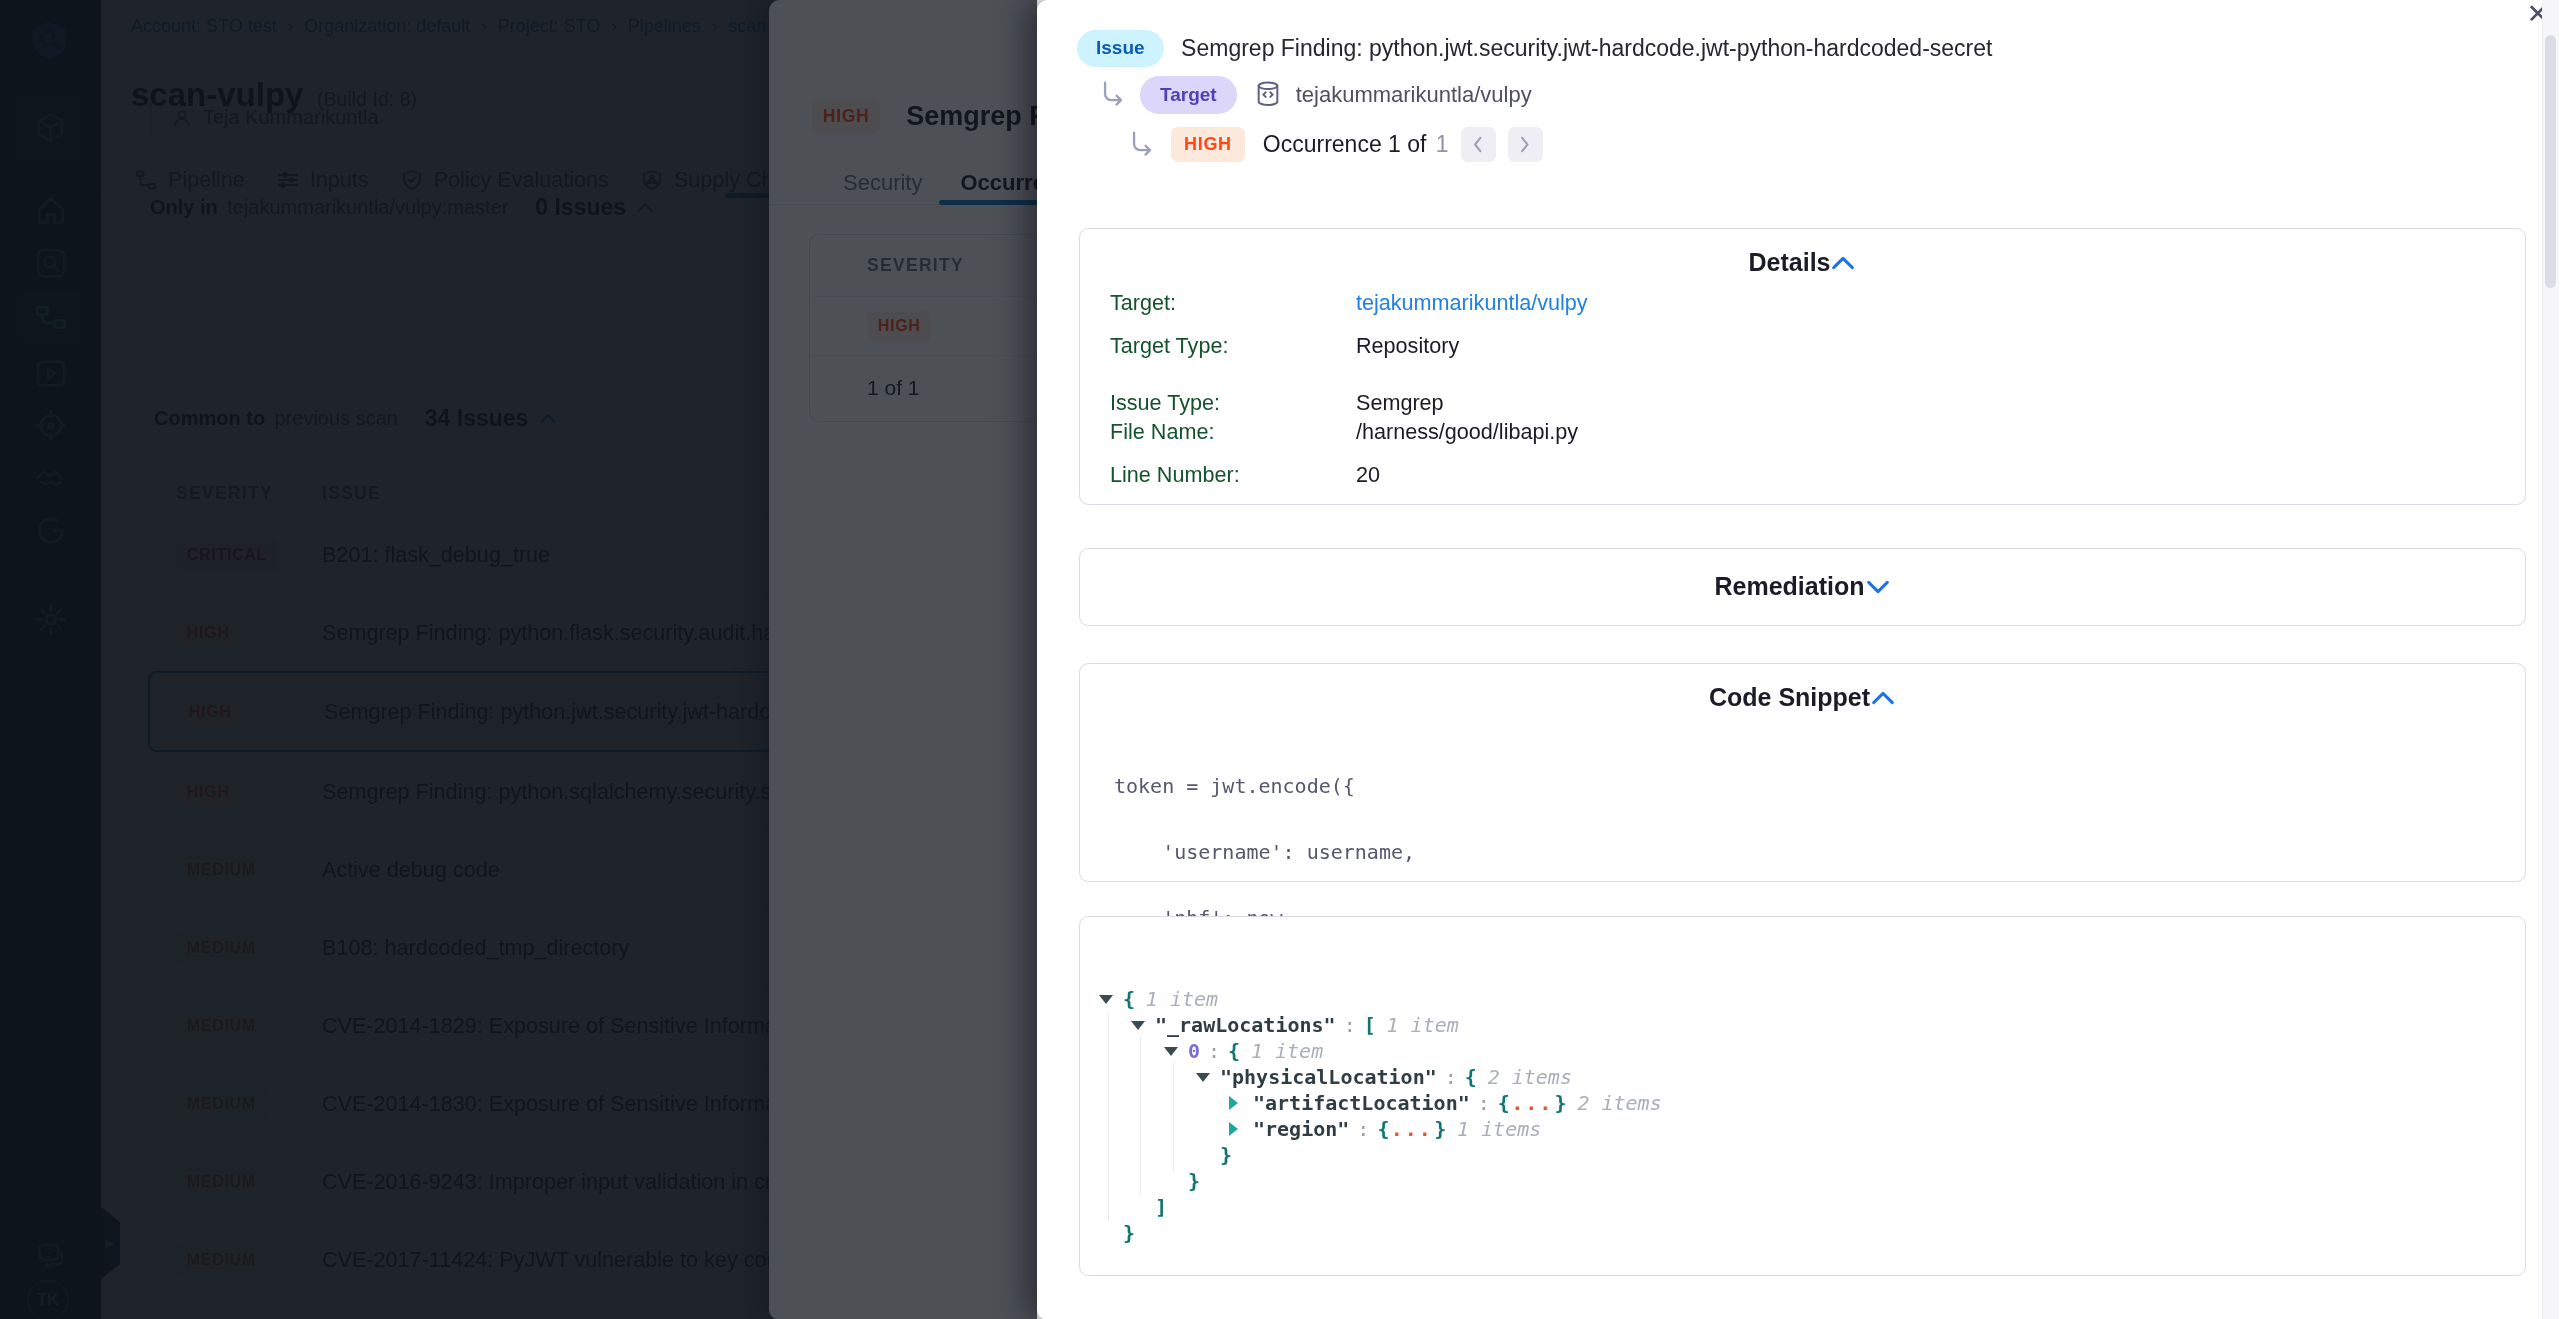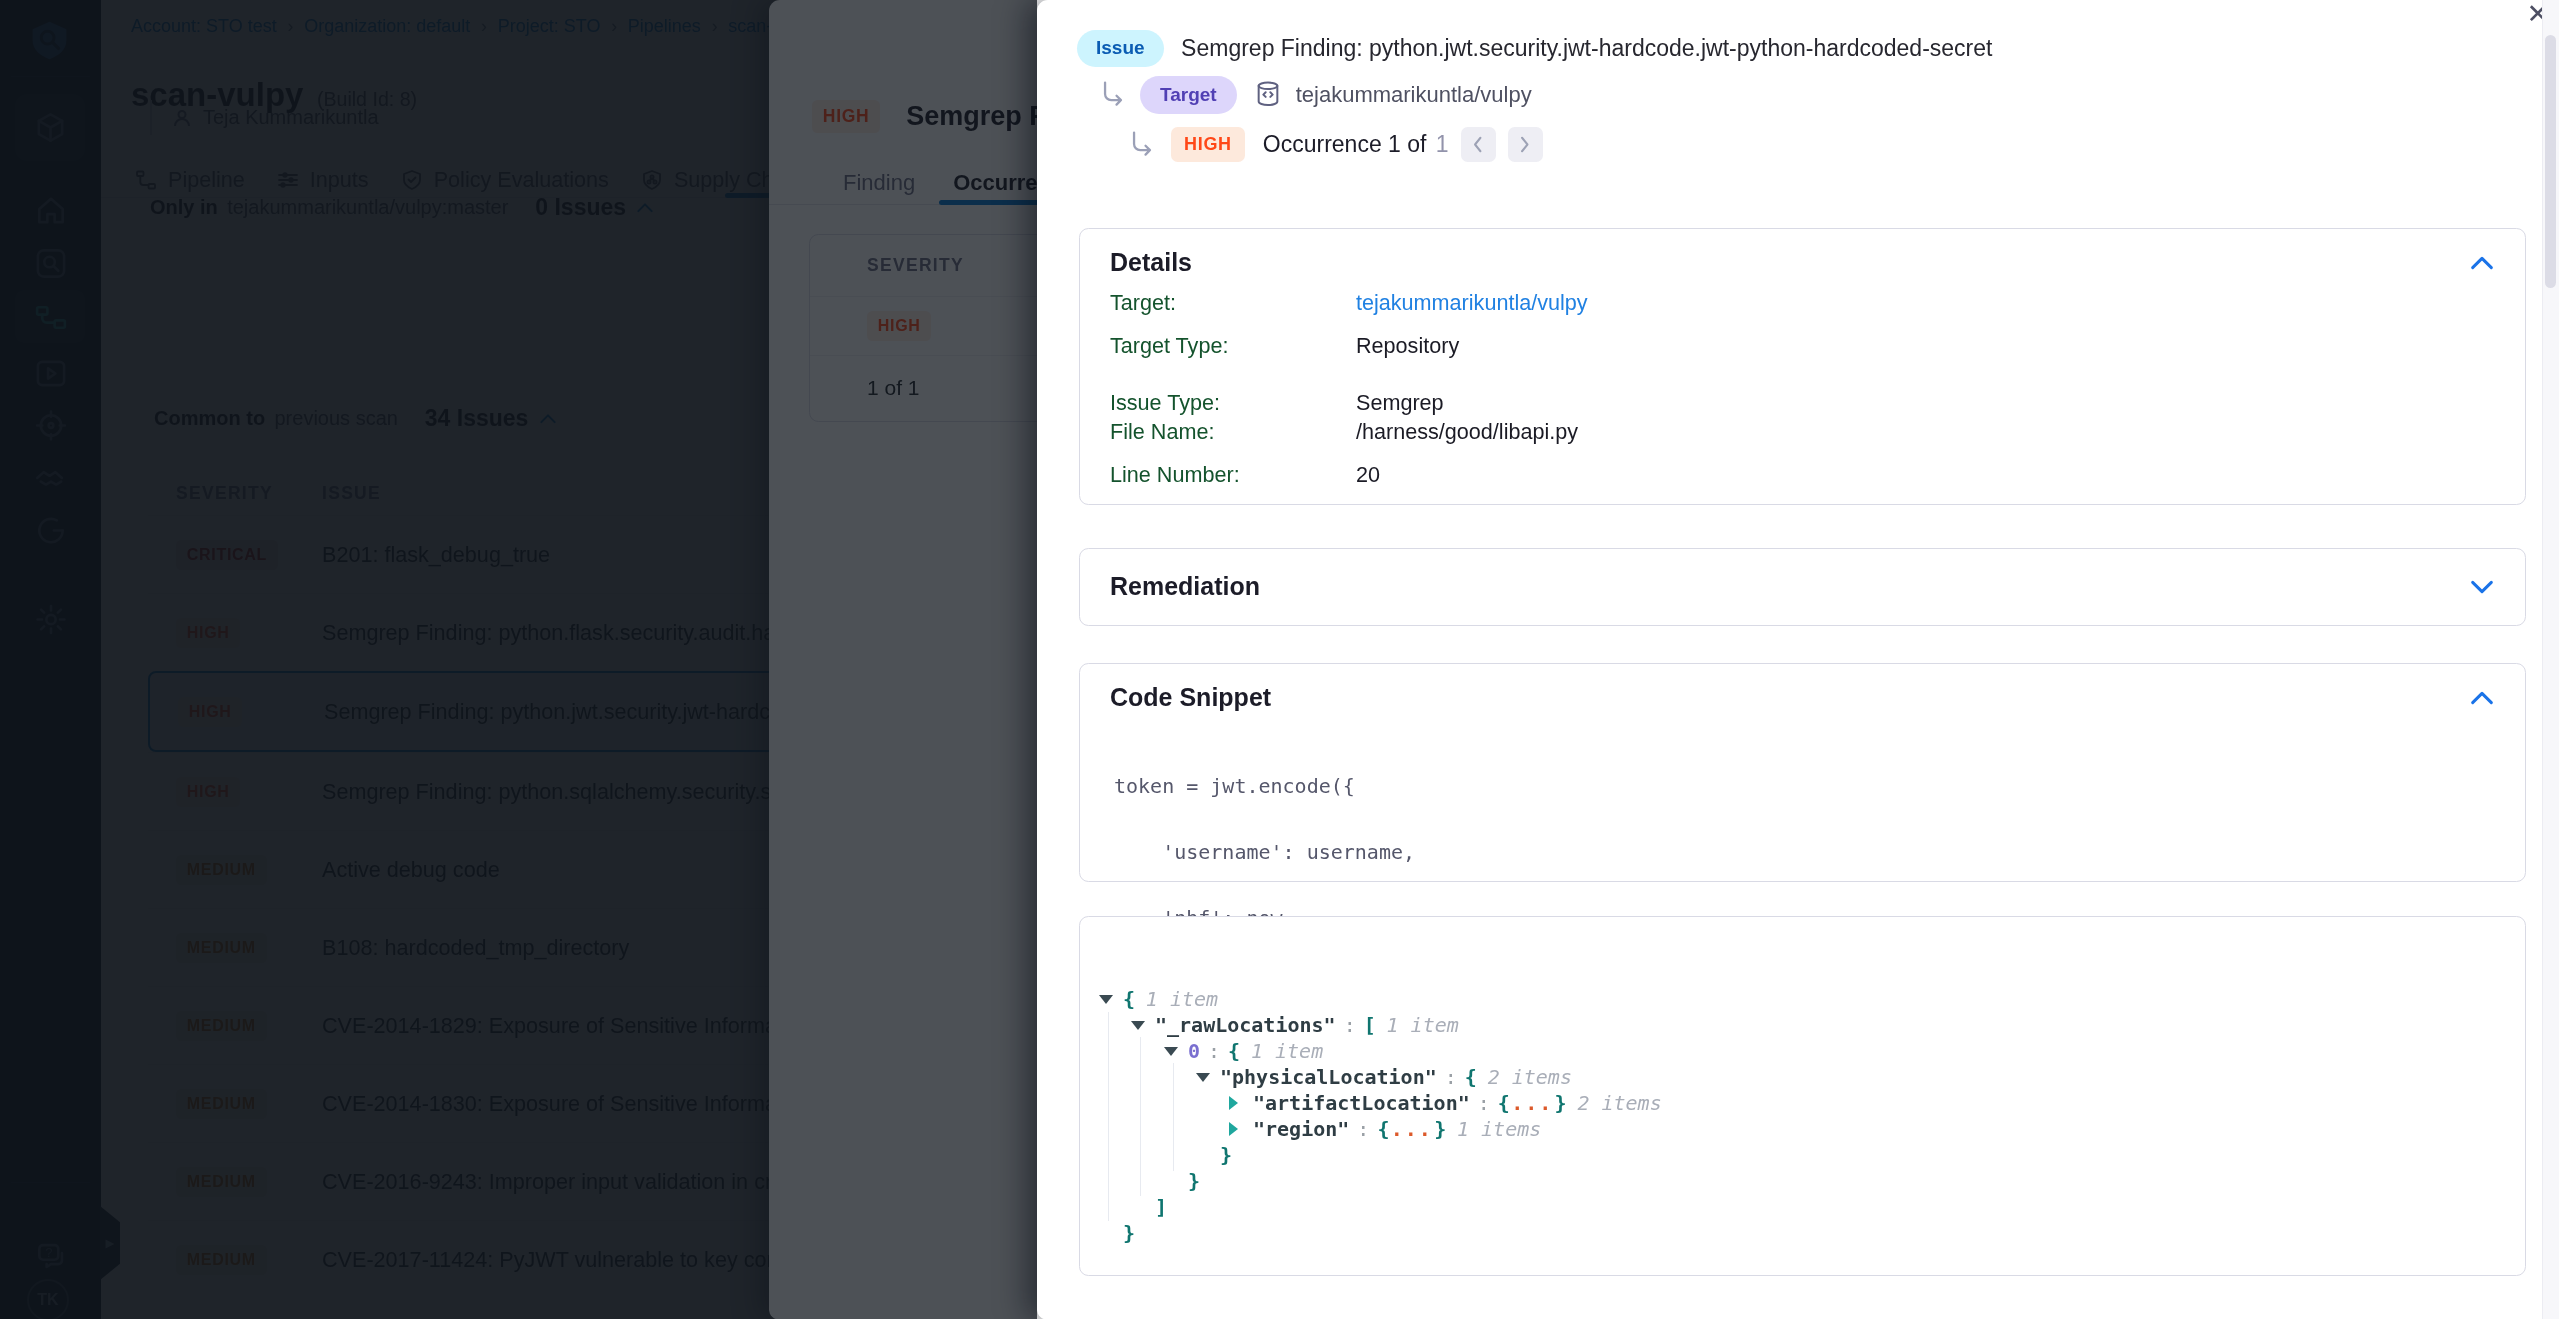--- a/index.html
+++ b/index.html
@@ -80,21 +80,21 @@
   .badge.target{background:#ddd6fb;color:#5140b4;font-size:19px;padding:8px 20px;}
   .badge.hsev{background:#fde9dc;color:#ff4717;font-size:18px;padding:6.7px 13.5px;border-radius:6.7px;letter-spacing:0.7px;}
   .pn-title{font-size:23px;color:#27272f;margin-left:17.5px;}
   .ret svg{width:30px;height:30px;fill:none;stroke:#9ba0b7;stroke-width:2.6;stroke-linecap:round;stroke-linejoin:round;}
   .repo-ic svg{width:28px;height:28px;fill:none;stroke:#5f6180;stroke-width:1.7;stroke-linecap:round;stroke-linejoin:round;}
   .occ-label{font-size:23px;font-weight:normal;color:#1c1c28;margin:0 9.4px 0 17.5px;}
   .occ-total{font-size:23px;color:#9293ab;}
   .nav-btn{width:35px;height:35px;border-radius:6.7px;background:#eeeef4;display:flex;align-items:center;justify-content:center;margin-left:12px;}
   .nav-btn svg{width:13.5px;height:19px;fill:none;stroke:#9da2b5;stroke-width:3;stroke-linecap:round;stroke-linejoin:round;}
   .card{position:absolute;left:42px;width:1445px;border:1.3px solid #d9dae5;border-radius:9.4px;background:#fff;}
-  .card-h{display:flex;align-items:center;justify-content:space-between;padding:19px 30px 0 30px;}
+  .card-h{display:flex;align-items:center;justify-content:center;padding:19px 30px 0 30px;}
   .card-h .t{font-size:25px;font-weight:bold;color:#1c1c28;}
   .card-h svg{width:26px;height:16px;fill:none;stroke:#1a73e8;stroke-width:4.5;stroke-linecap:round;stroke-linejoin:round;}
   .drow{position:absolute;left:30px;display:flex;font-size:21.6px;}
   .drow .lb{width:246px;color:#14532d;}
   .drow .vl{color:#1b1b25;}
   .drow .vl.link{color:#2081e2;}
   .codeblock{position:absolute;left:34px;top:67px;font-family:"DejaVu Sans Mono",monospace;
              font-size:20px;line-height:22px;color:#55576b;white-space:pre;}
   .tree{position:absolute;left:19px;top:69px;font-family:"DejaVu Sans Mono",monospace;font-size:20px;line-height:26px;}
   .tl{display:flex;align-items:center;height:26px;}
@@ -322,21 +322,21 @@
   </main>
 
   <div class="overlay-a"></div>
 
   <section class="drawer">
     <div class="dw-head">
       <span class="sev high" style="font-size:17.5px">HIGH</span>
       <span class="dw-title">Semgrep Finding: python.jwt.security.jwt-hardcode.jwt-python-hardcoded-secret</span>
     </div>
     <div class="dw-tabs">
-      <span>Finding</span>
+      <span>Security</span>
       <span class="on">Occurrences</span>
     </div>
     <div class="dw-tabline"></div>
     <div class="dw-underline"></div>
     <div class="dw-card">
       <div class="h">SEVERITY</div>
       <div class="r">
         <span class="sev high">HIGH</span>
       </div>
       <div class="f">1 of 1</div>

